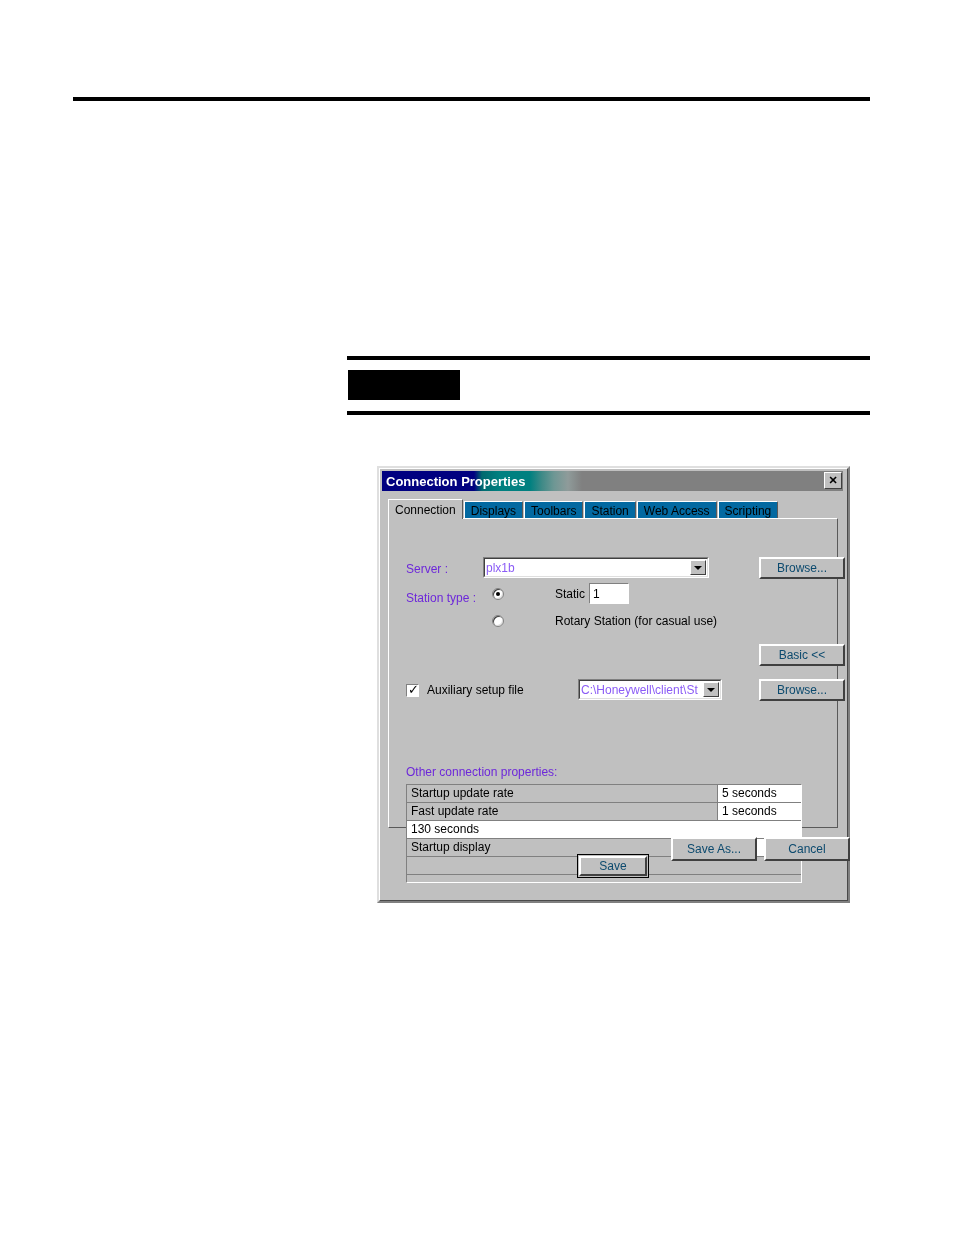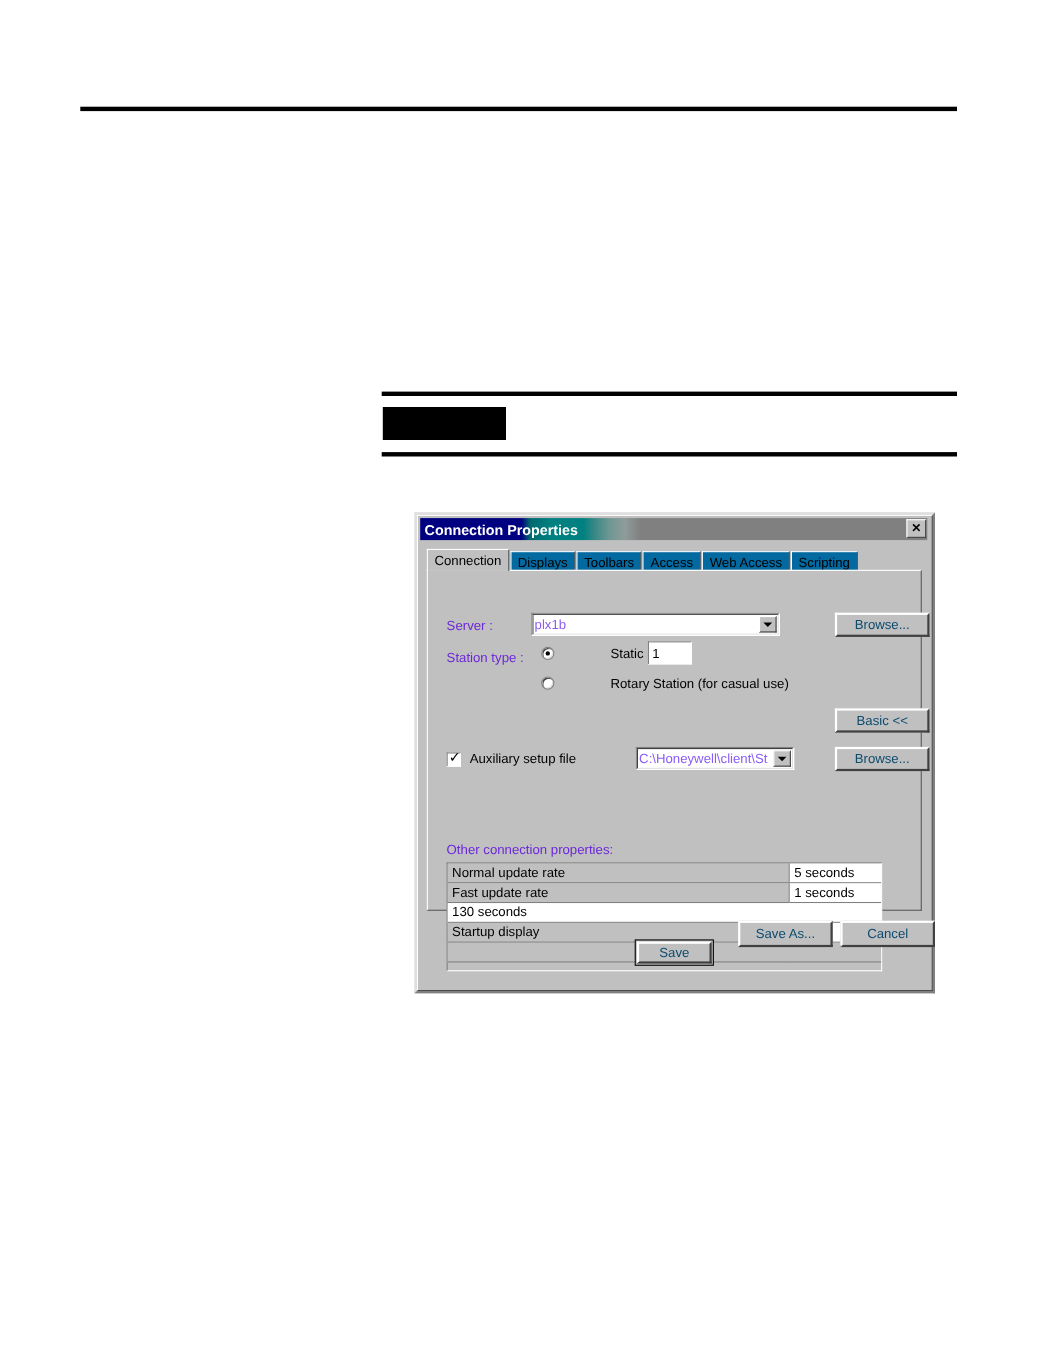--- a/index.html
+++ b/index.html
@@ -372,21 +372,21 @@
     <span id="title-text">
       <span>Connection</span><span>&nbsp;</span><span>Properties</span>
     </span>
     <div id="close-button">✕</div>
   </div>
 
   <div id="tabstrip">
     <div class="tab active">Connection</div>
     <div class="tab">Displays</div>
     <div class="tab">Toolbars</div>
-    <div class="tab">Access</div>
+    <div class="tab">Station</div>
     <div class="tab">Web Access</div>
     <div class="tab">Scripting</div>
   </div>
 
   <div id="tabpanel">
 
     <div class="lbl" style="left:17px; top:43px;">Server :</div>
     <div class="combo" style="left:94px; top:38px; width:226px; height:21px;">
       <div class="combo-outer"></div>
       <span class="combo-text">plx1b</span>
@@ -420,21 +420,21 @@
       <div class="combo-arrow">
           <span class="arrow-glyph"></span>
         </div>
     </div>
     <div class="btn" style="left:370px; top:160px; width:86px; height:22px;">Browse...</div>
 
     <div class="lbl" style="left:17px; top:246px;">Other connection properties:</div>
 
     <div id="props-grid">
       <div class="prop-row">
-        <div class="prop-name">Normal update rate</div>
+        <div class="prop-name">Startup update rate</div>
         <div class="prop-value">5  seconds</div>
       </div>
       <div class="prop-row">
         <div class="prop-name">Fast update rate</div>
         <div class="prop-value">1   seconds</div>
       </div>
       <div class="prop-row">
         <div class="prop-value">130 seconds</div>
       </div>
       <div class="prop-row">

